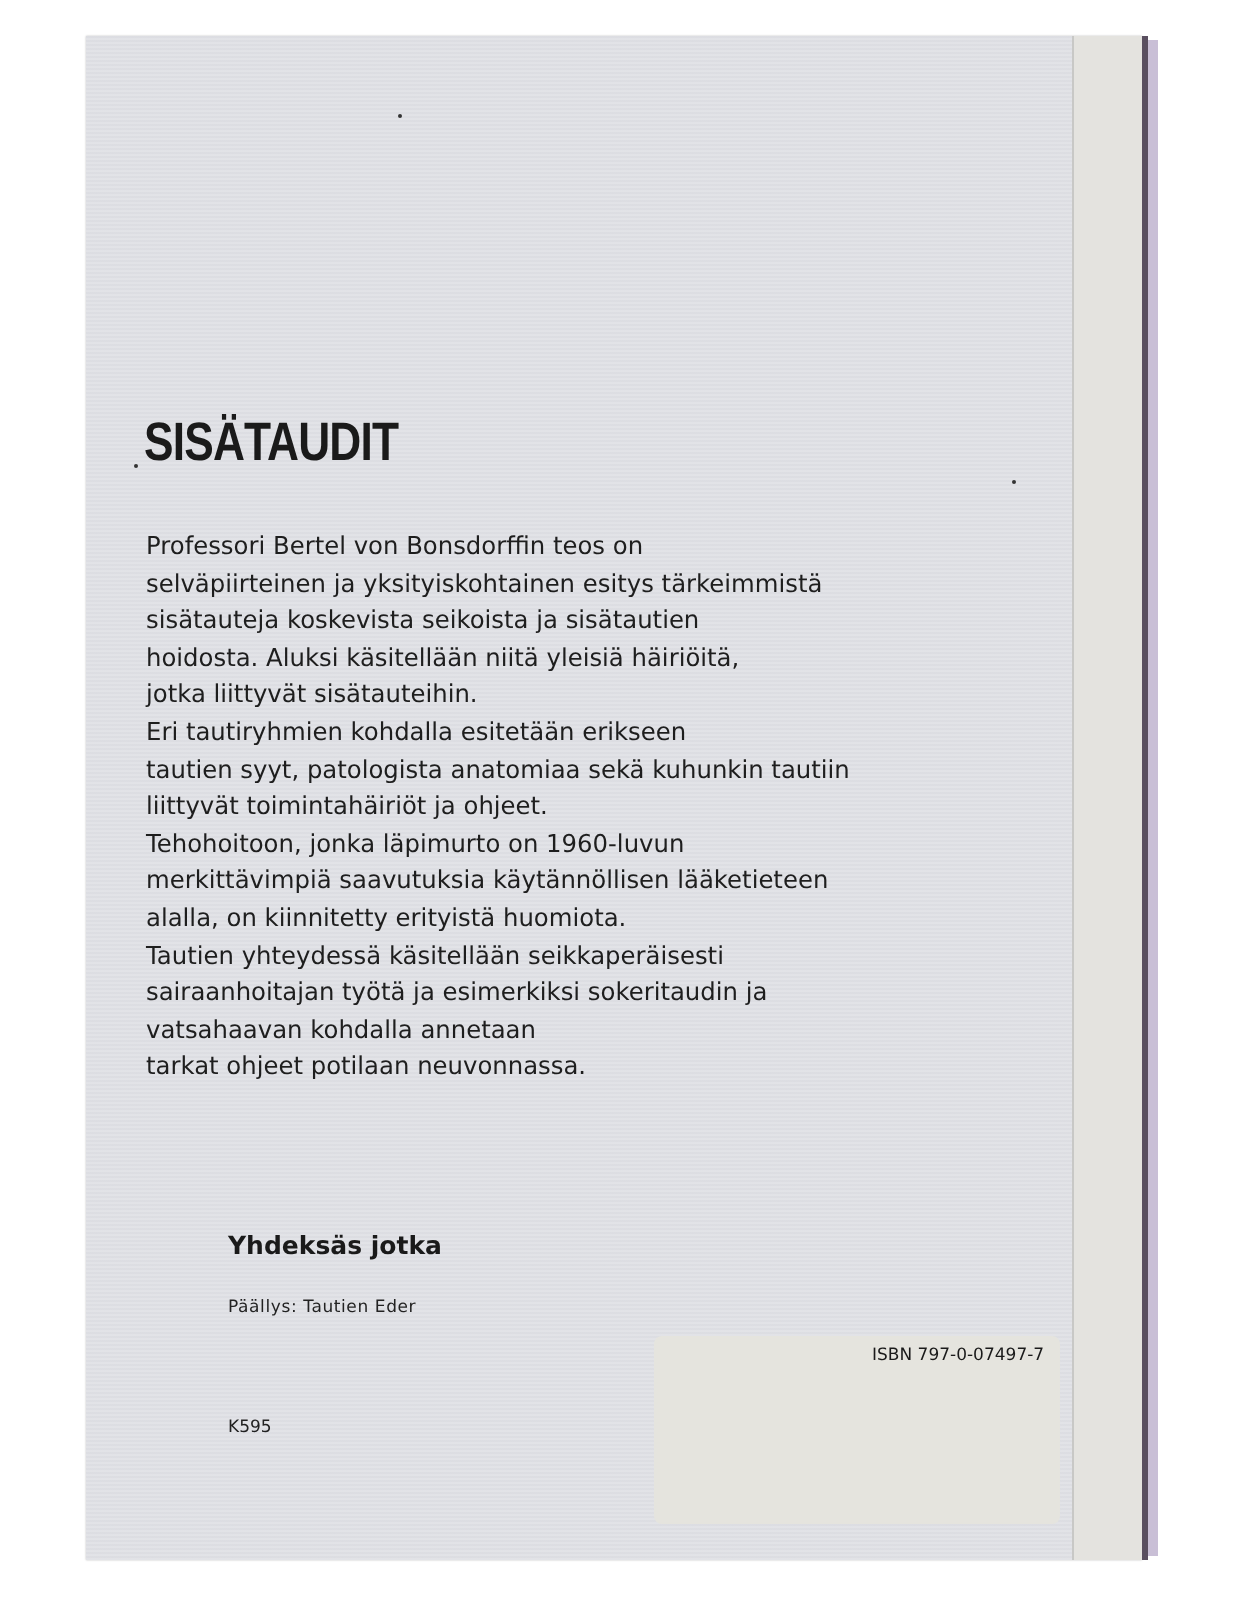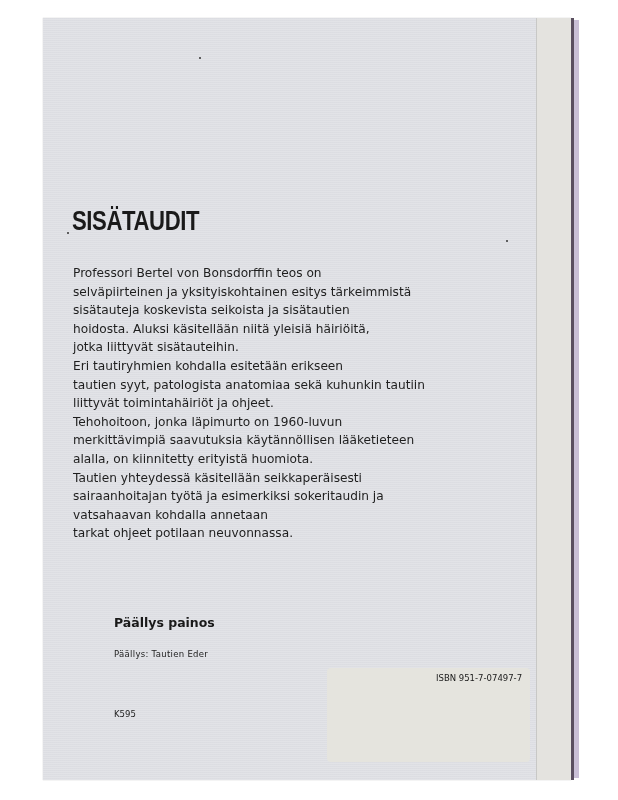--- a/index.html
+++ b/index.html
@@ -132,18 +132,18 @@
   <span class="line">liittyvät toimintahäiriöt ja ohjeet.</span>
   <span class="line">Tehohoitoon, jonka läpimurto on 1960-luvun</span>
   <span class="line">merkittävimpiä saavutuksia käytännöllisen lääketieteen</span>
   <span class="line">alalla, on kiinnitetty erityistä huomiota.</span>
   <span class="line">Tautien yhteydessä käsitellään seikkaperäisesti</span>
   <span class="line">sairaanhoitajan työtä ja esimerkiksi sokeritaudin ja</span>
   <span class="line">vatsahaavan kohdalla annetaan</span>
   <span class="line">tarkat ohjeet potilaan neuvonnassa.</span>
 </div>
 
-<div class="edition">Päällys painos</div>
+<div class="edition">Yhdeksäs jotka</div>
 <div class="cover-credit">Päällys: Tautien Eder</div>
 <div class="code">K595</div>
 
 <div class="sticker"></div>
-<div class="isbn">ISBN 951-7-07497-7</div>
+<div class="isbn">ISBN 797-0-07497-7</div>
 
 </body></html>

